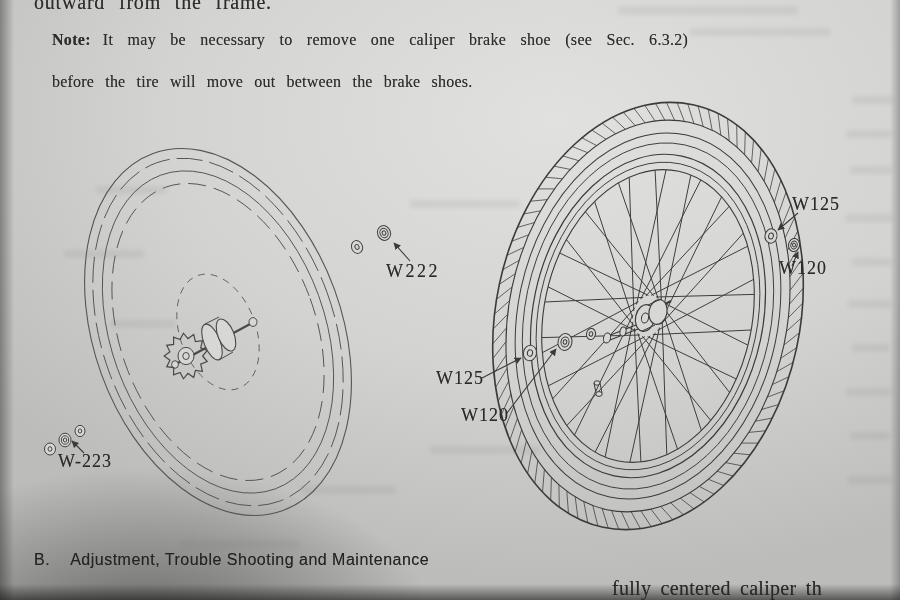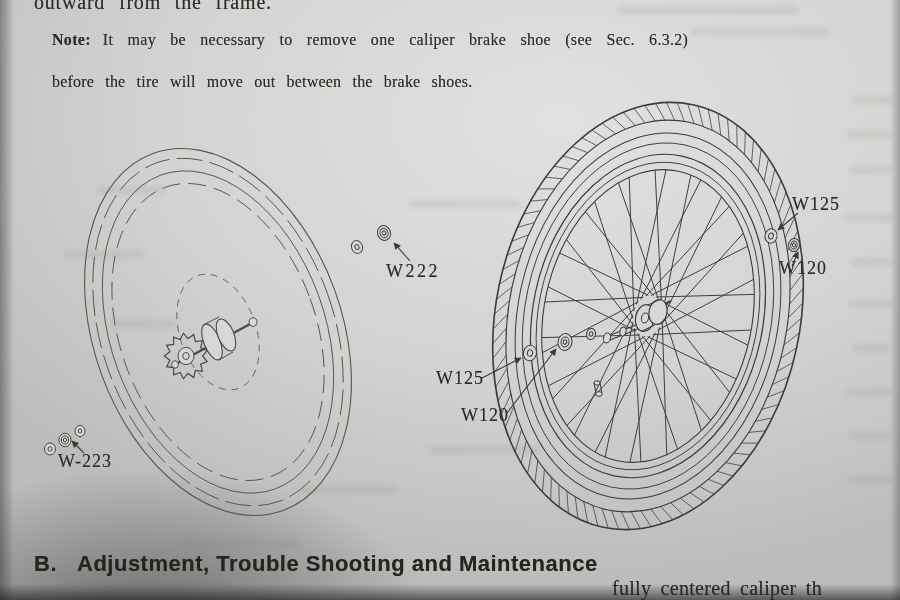--- a/index.html
+++ b/index.html
@@ -13,21 +13,21 @@
       linear-gradient(to right, rgba(35,35,33,.42) 0px, rgba(35,35,33,0) 14px),
       linear-gradient(to left, rgba(35,35,33,.3) 0px, rgba(35,35,33,0) 10px),
       radial-gradient(ellipse 720px 460px at 62% 20%, #e1e1df 0%, #d3d3d1 55%, #bcbcba 100%);
   }
   .ghost{position:absolute;background:#6e6e6a;opacity:.11;filter:blur(2px);border-radius:2px;}
   .top-partial{position:absolute;top:-9px;left:34px;font-size:20px;word-spacing:8px;letter-spacing:.8px;white-space:nowrap;}
   .note{position:absolute;top:26px;left:52px;width:856px;font-size:16px;line-height:27px;}
   .note .nl{font-weight:bold;margin-right:12px;}
   .note .l1{word-spacing:10px;letter-spacing:.3px;}
   .note .l2{word-spacing:7px;letter-spacing:.2px;margin-top:15px;}
-  .heading{position:absolute;left:34px;top:551px;font-family:"Liberation Sans",sans-serif;font-weight:bold;font-size:22px;letter-spacing:.5px;color:#262421;white-space:nowrap;}
+  .heading{position:absolute;left:34px;top:551px;font-family:"Liberation Sans",sans-serif;font-weight:normal;font-size:16px;letter-spacing:.5px;color:#262421;white-space:nowrap;}
   .heading .sec{margin-right:20px;}
   .bottom-partial{position:absolute;left:612px;top:577px;font-size:20px;word-spacing:4px;letter-spacing:.3px;color:#2b2927;white-space:nowrap;}
   .diagram{position:absolute;left:0;top:0;width:900px;height:600px;}
 </style>
 </head>
 <body>
 
 <div class="page">
 
   <div class="ghost" style="left:618px;top:6px;width:180px;height:9px;"></div>

